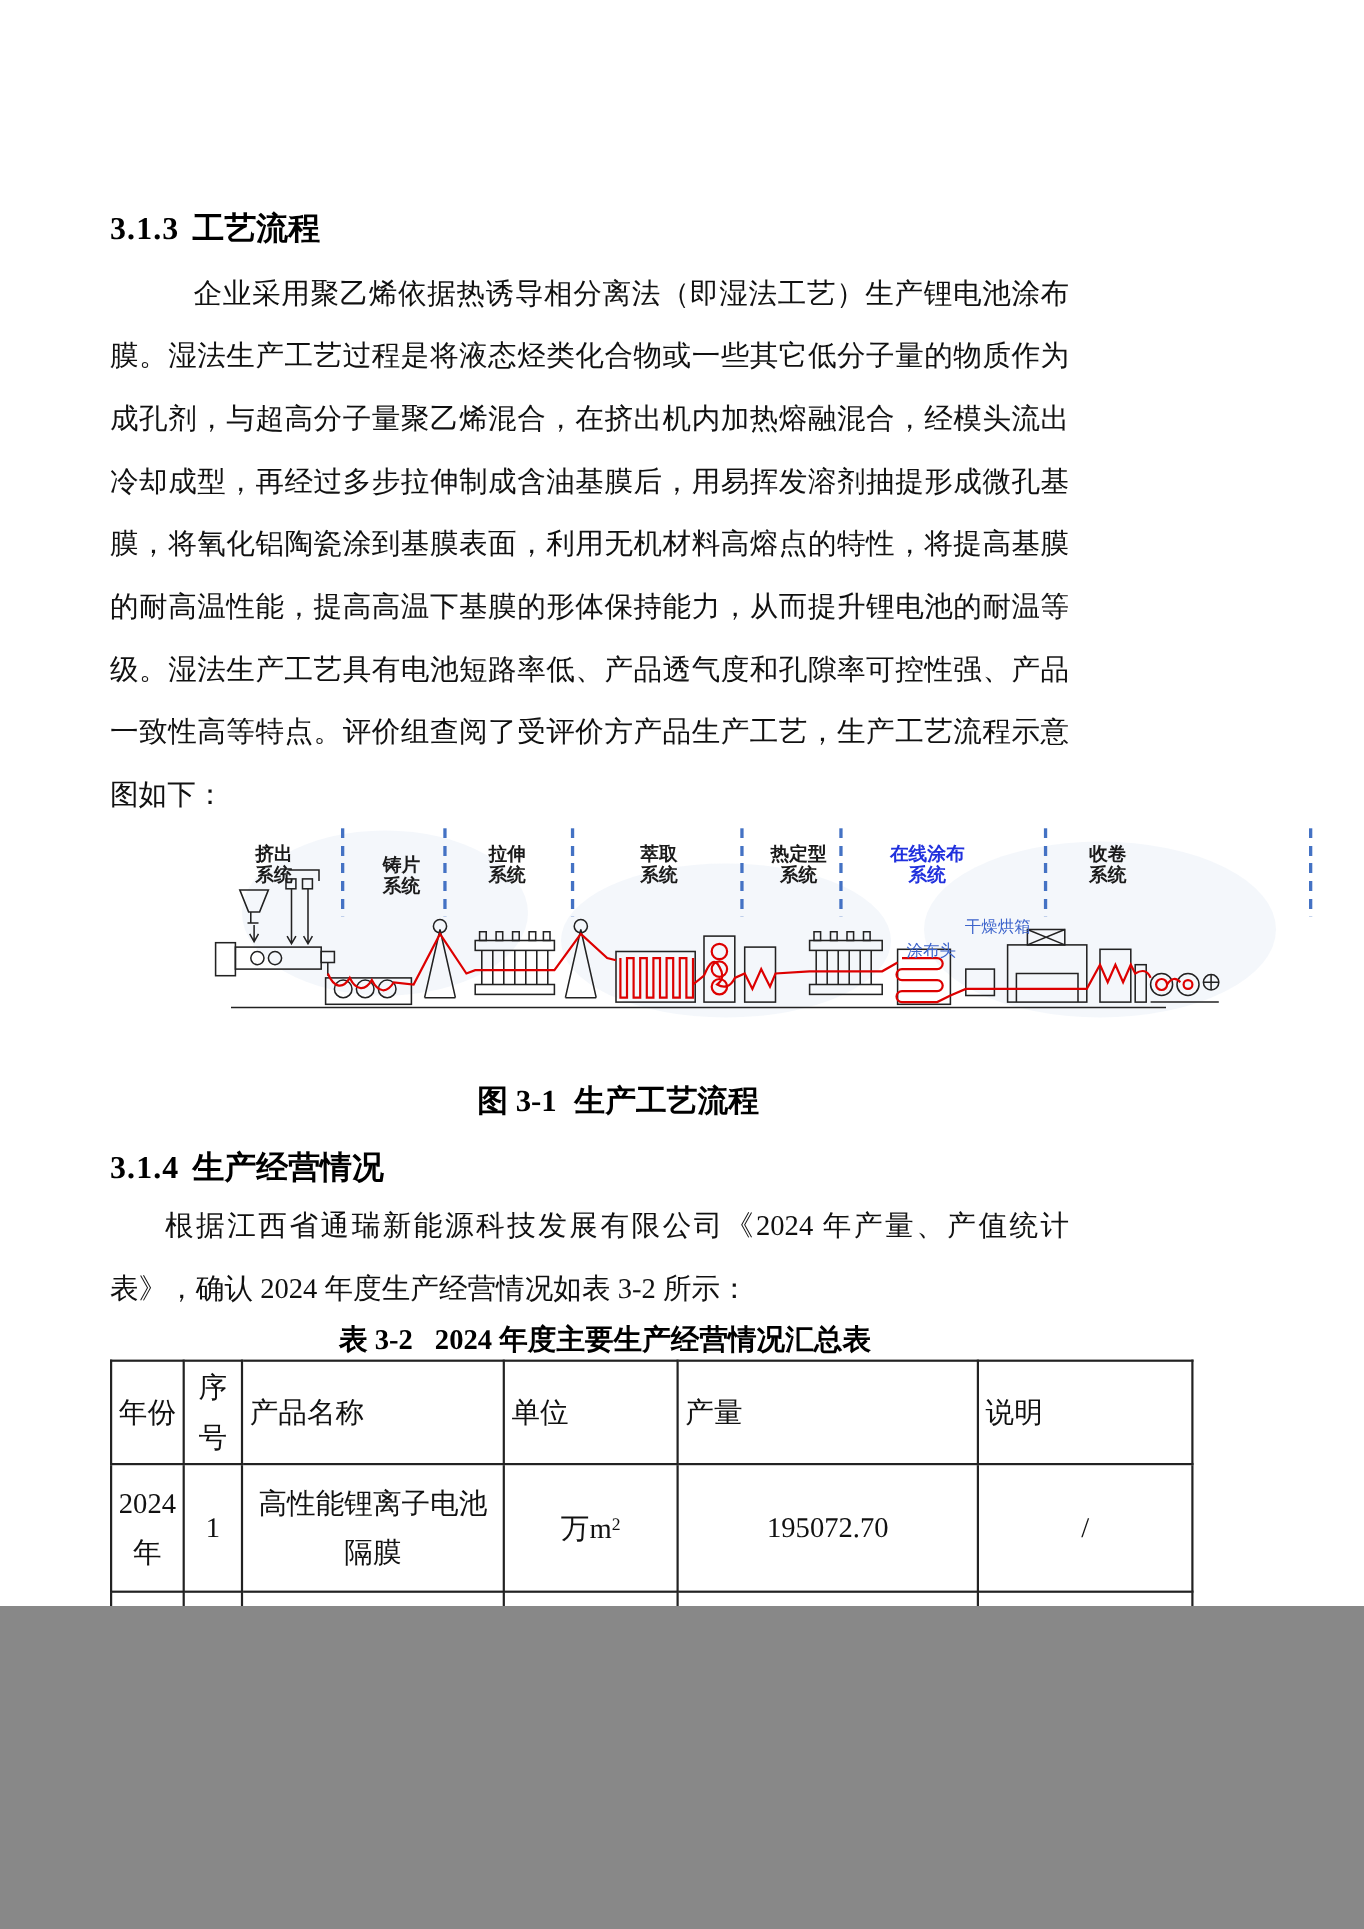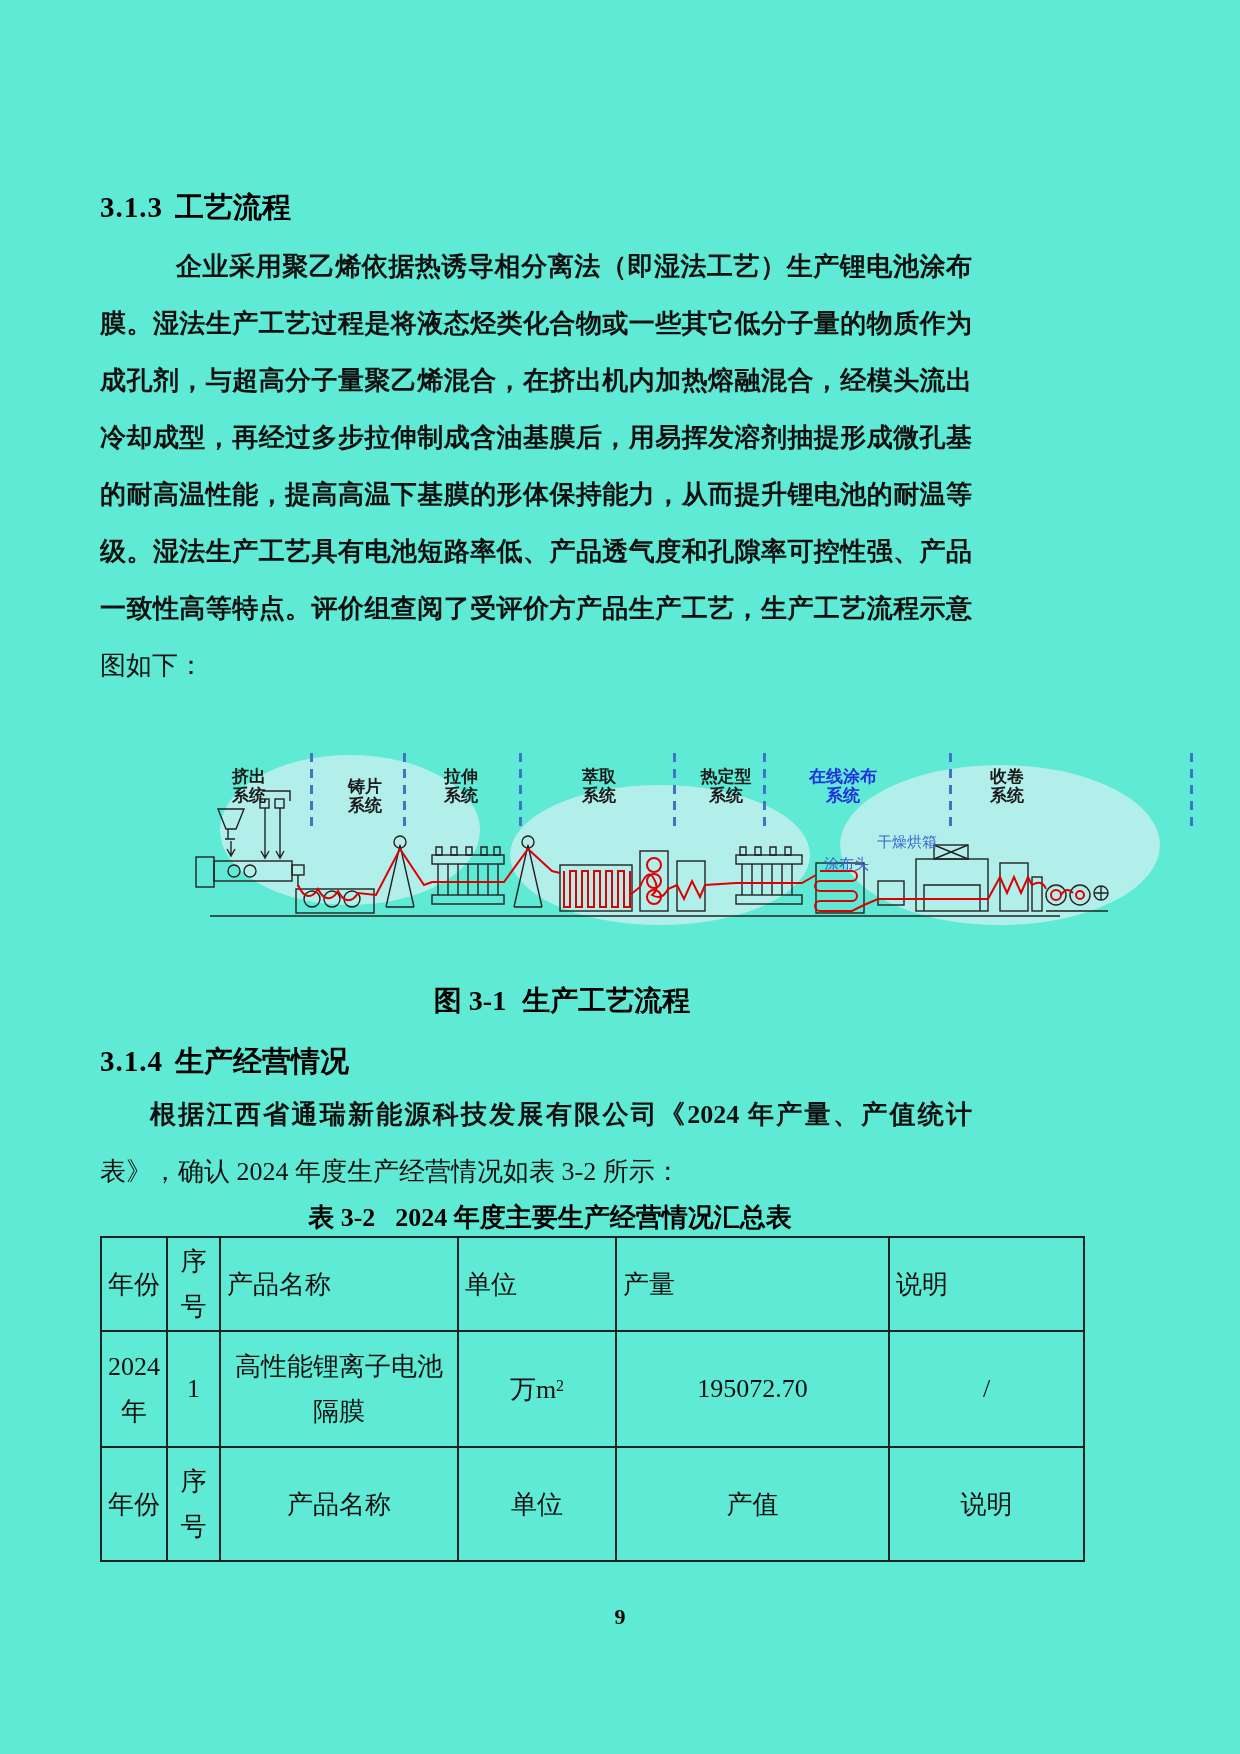--- a/index.html
+++ b/index.html
@@ -1,30 +1,30 @@
 <!DOCTYPE html>
 <html><head>
 <meta charset="utf-8">
 <style>
   html,body{margin:0;padding:0;background:#888;}
   .page{
-    position:relative; width:1240px; height:1754px; margin:0 auto;
-    background:#5eead4; overflow:hidden;
+    position:relative; width:1240px; height:1460px; margin:0 auto;
+    background:#ffffff; overflow:hidden;
     font-family:"Liberation Serif","DejaVu Serif",serif; color:#111;
   }
   
   .sec-heading{
     position:absolute; left:100px; font-weight:bold; font-size:29px;
     white-space:nowrap; color:#000;
   }
   .sec-heading .num{margin-right:12px; letter-spacing:1px;}
   
   .para{position:absolute; left:100px; width:872px;}
   .line{height:57px; line-height:57px; font-size:26px; overflow:hidden;}
-  .jline{text-align:justify; text-align-last:justify;font-weight:bold;}
+  .jline{text-align:justify; text-align-last:justify;}
   .pline{text-align:left;}
   .ind1{padding-left:76px;}
   .ind2{padding-left:50px;}
   
   .diagram{position:absolute; left:180px; top:745px; width:1030px; height:198px;text-decoration:underline;}
   .wm{position:absolute; background:#edf1f8; border-radius:50%; opacity:.6;}
   .sep{
     position:absolute; top:8px; height:80px; width:3px;
     background:repeating-linear-gradient(to bottom,#4472c4 0 9px,transparent 9px 16px);
   }
@@ -79,20 +79,21 @@
 
   <div class="sec-heading" style="top:188px;">
     <span class="num">3.1.3</span><span>工艺流程</span>
   </div>
 
   <div class="para" style="top:238px;">
     <div class="line jline ind1">企业采用聚乙烯依据热诱导相分离法（即湿法工艺）生产锂电池涂布</div>
     <div class="line jline">膜。湿法生产工艺过程是将液态烃类化合物或一些其它低分子量的物质作为</div>
     <div class="line jline">成孔剂，与超高分子量聚乙烯混合，在挤出机内加热熔融混合，经模头流出</div>
     <div class="line jline">冷却成型，再经过多步拉伸制成含油基膜后，用易挥发溶剂抽提形成微孔基</div>
+    <div class="line jline">膜，将氧化铝陶瓷涂到基膜表面，利用无机材料高熔点的特性，将提高基膜</div>
     <div class="line jline">的耐高温性能，提高高温下基膜的形体保持能力，从而提升锂电池的耐温等</div>
     <div class="line jline">级。湿法生产工艺具有电池短路率低、产品透气度和孔隙率可控性强、产品</div>
     <div class="line jline">一致性高等特点。评价组查阅了受评价方产品生产工艺，生产工艺流程示意</div>
     <div class="line pline">图如下：</div>
   </div>
 
   <div class="diagram">
 
     <div class="wm" style="left:40px;top:10px;width:260px;height:150px;"></div>
     <div class="wm" style="left:330px;top:40px;width:300px;height:140px;"></div>

